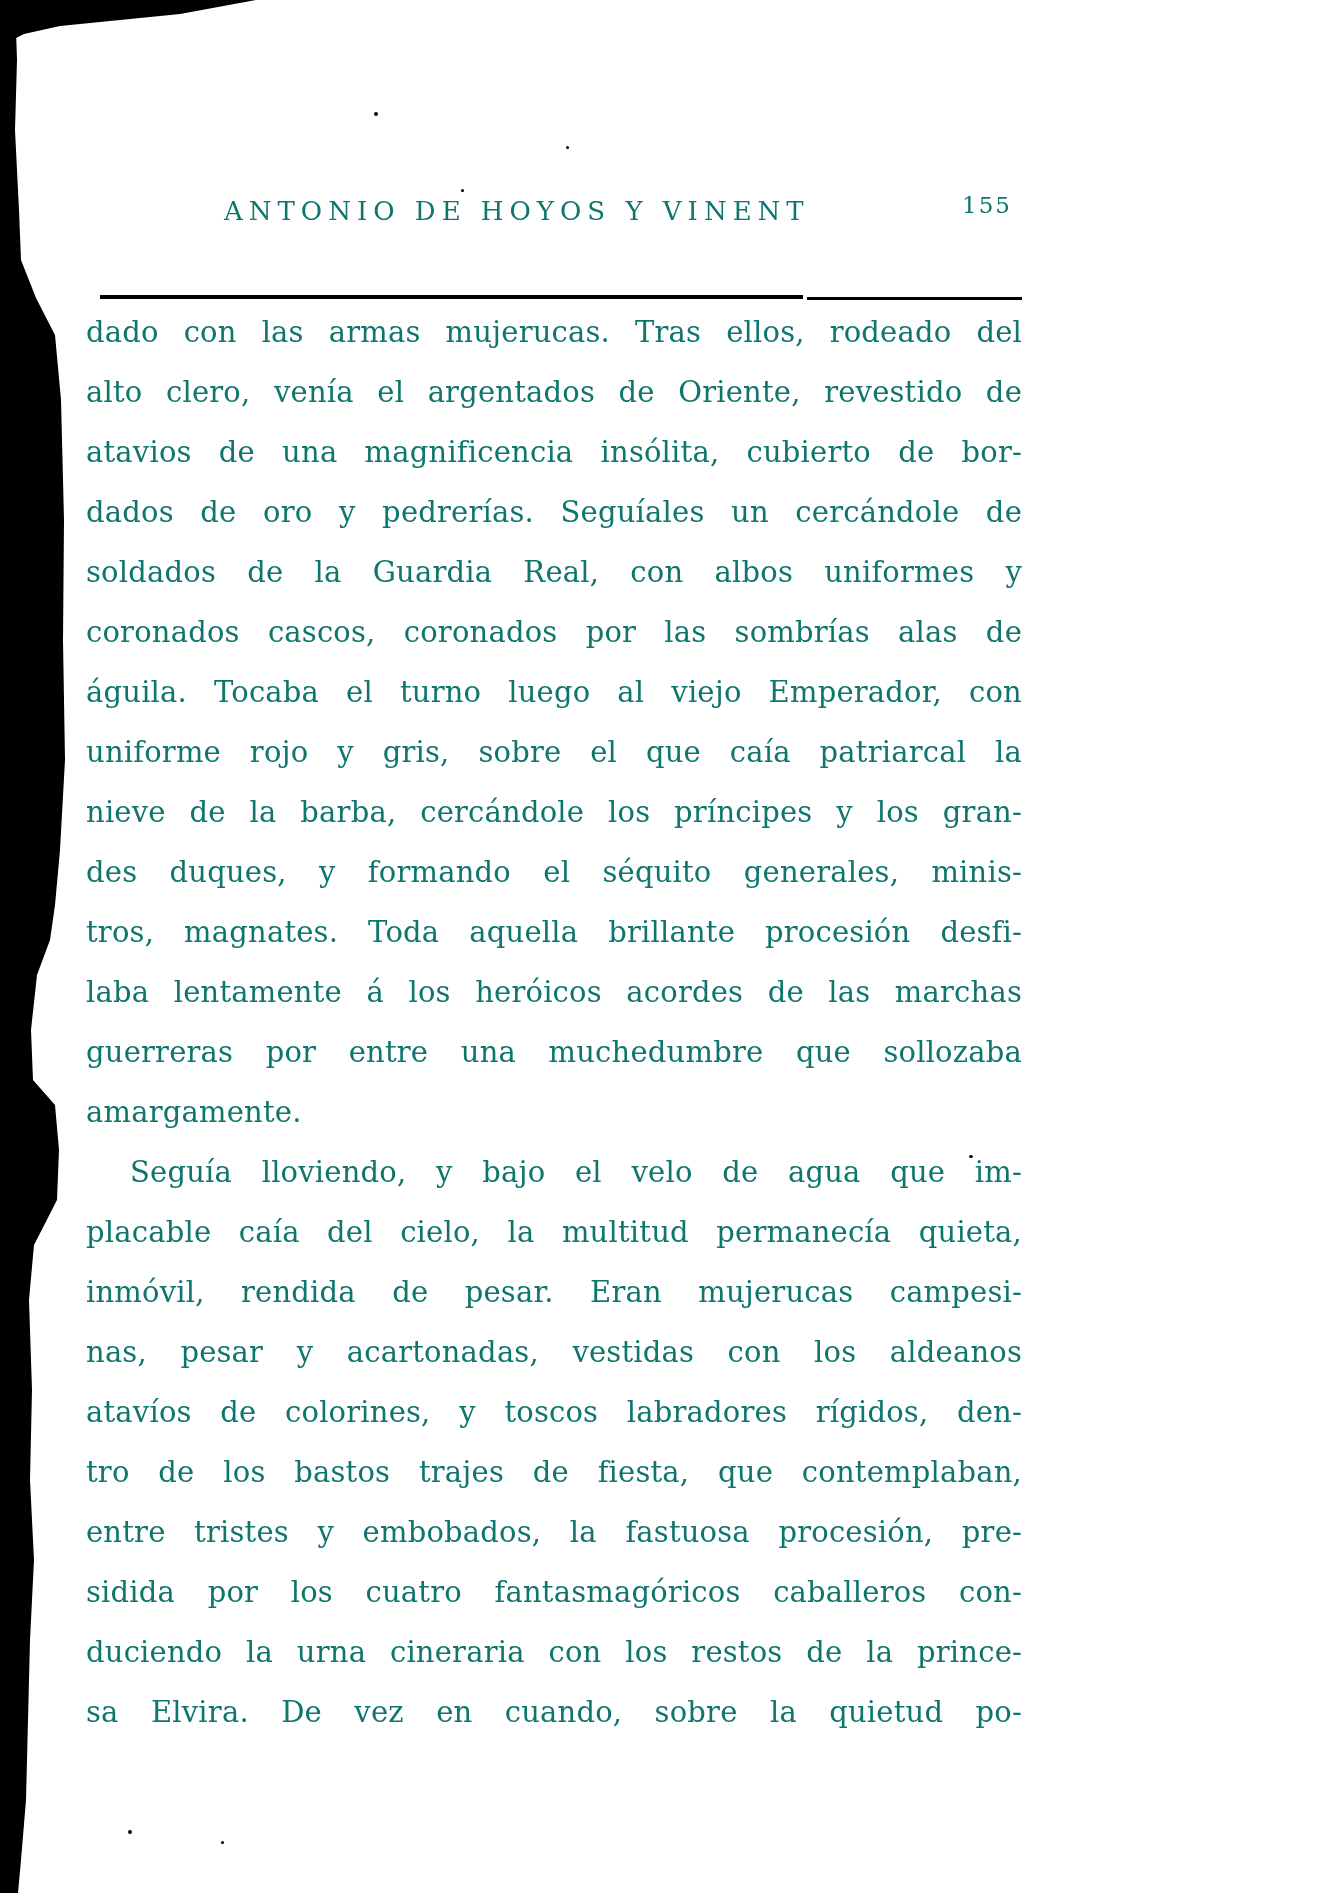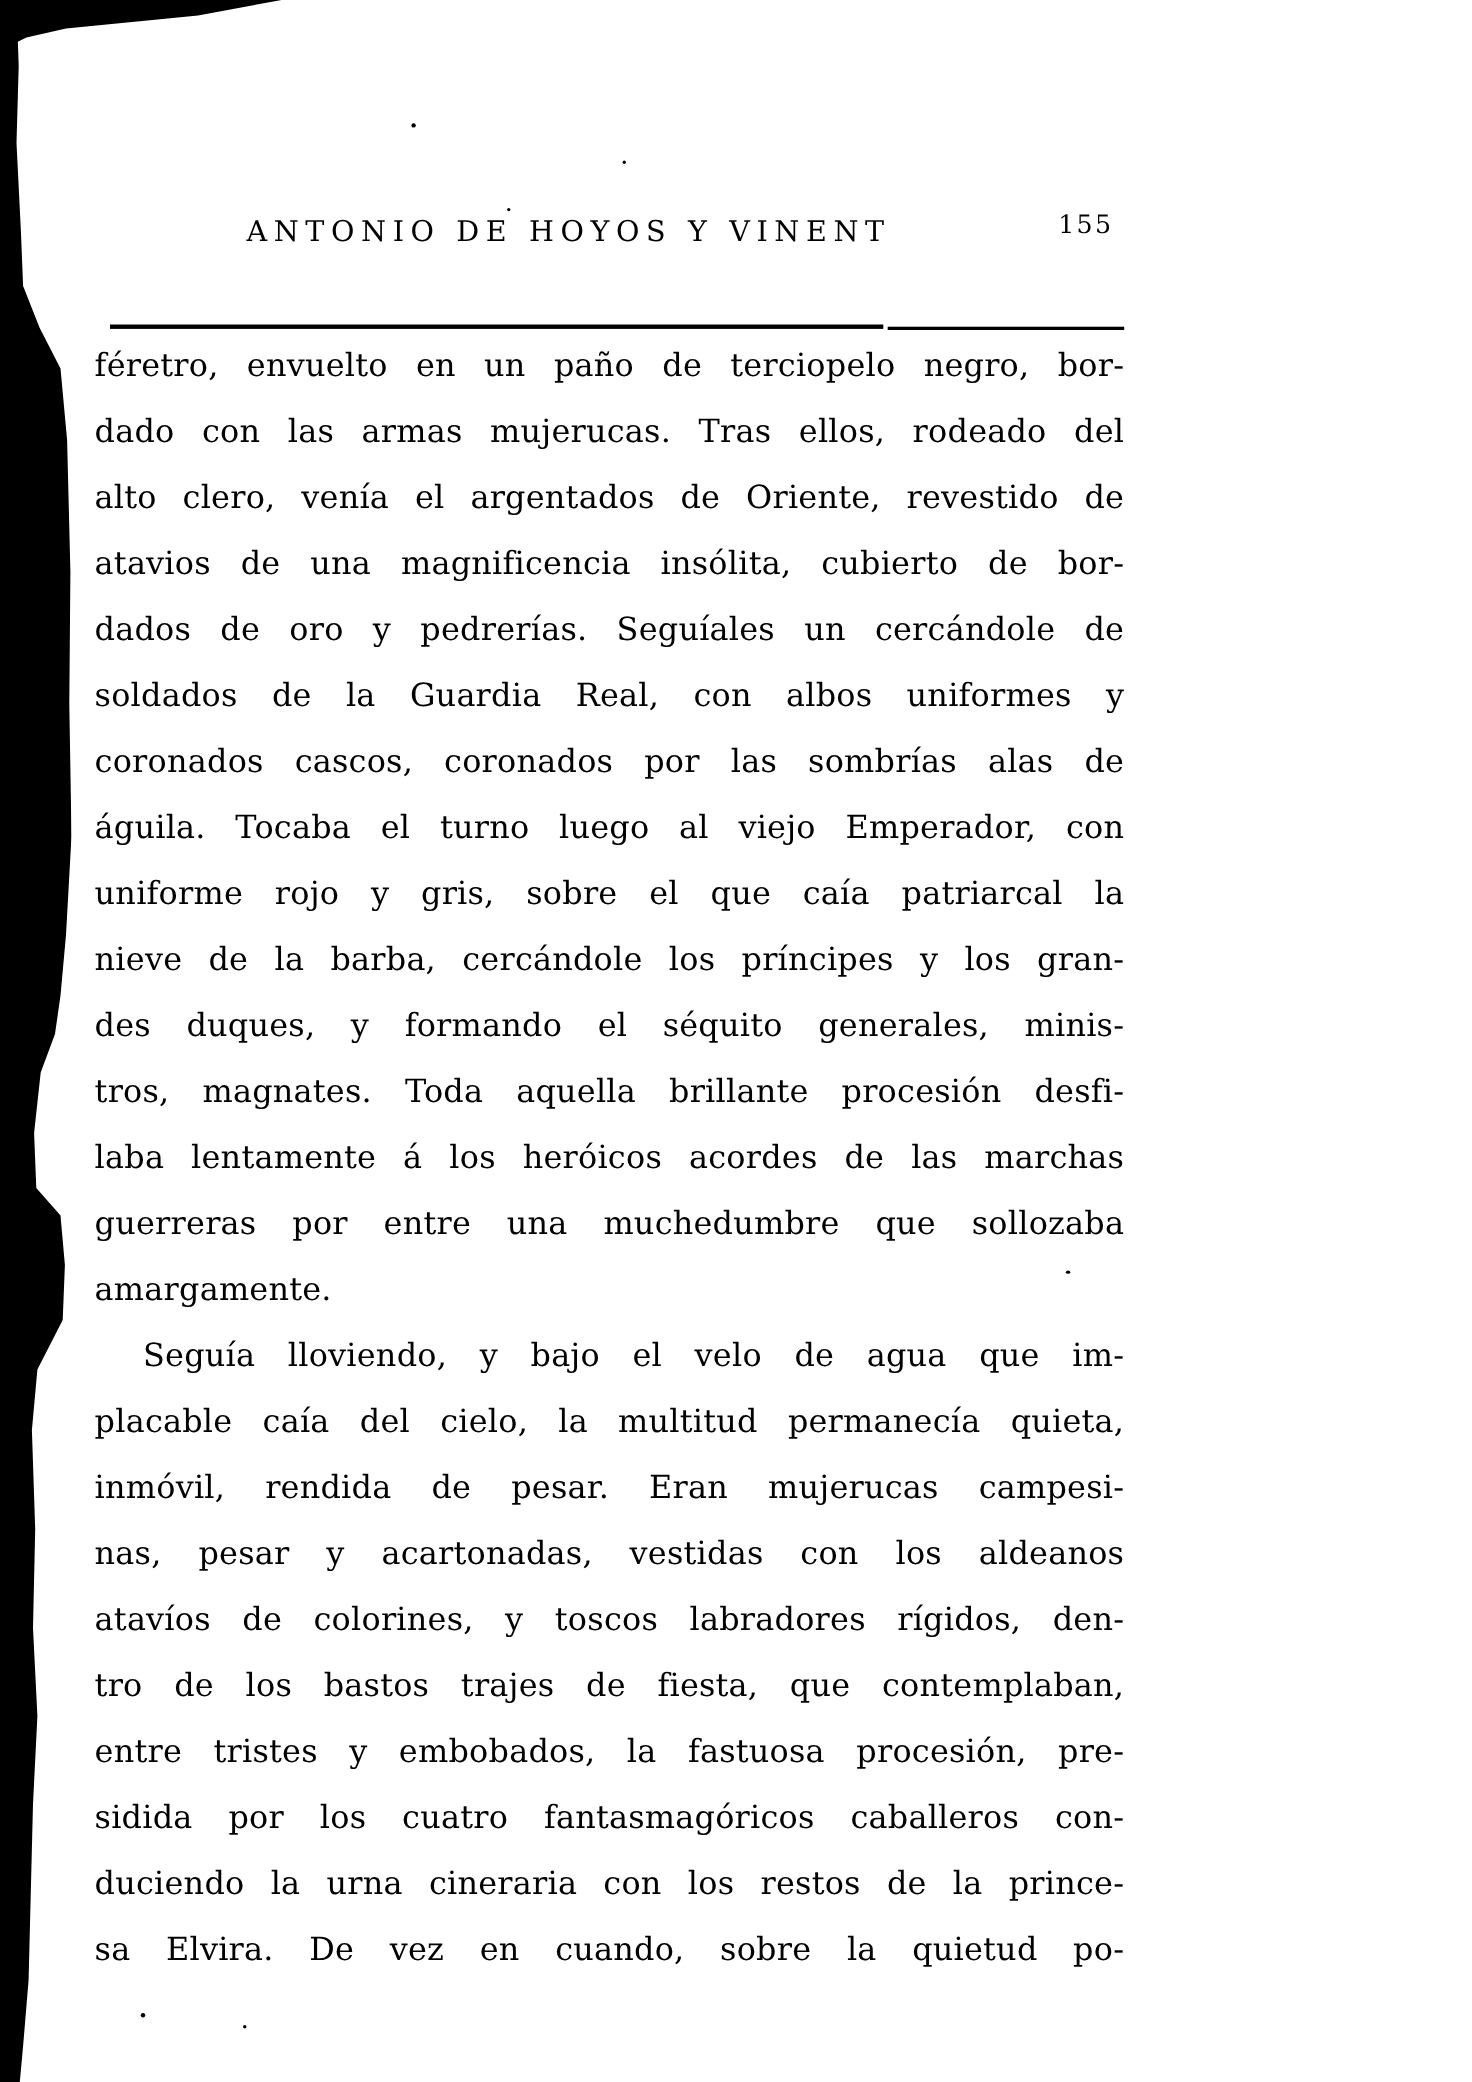--- a/index.html
+++ b/index.html
@@ -3,21 +3,21 @@
 <meta charset="utf-8">
 <style>
   html, body { margin: 0; padding: 0; background: #555; }
   .page {
     position: relative;
     width: 1338px;
     height: 1893px;
     background: #ffffff;
     overflow: hidden;
     font-family: "DejaVu Serif", serif;
-    color: #000000;
+    color: #0f766e;
   }
 
   
   .running-header {
     position: absolute;
     left: 86px;
     top: 196px;
     width: 936px;
     height: 40px;
   }
@@ -118,21 +118,20 @@
 
   <div class="running-header">
     <span class="running-title">ANTONIO DE HOYOS Y VINENT</span>
     <span class="page-number">155</span>
   </div>
   <div class="rule-left"></div>
   <div class="rule-right"></div>
 
   <div class="text-column" id="text-column">
       <div>
-        <div class="text-line">féretro, envuelto en un paño de terciopelo negro, bor-</div>
         <div class="text-line">dado con las armas mujerucas. Tras ellos, rodeado del</div>
         <div class="text-line">alto clero, venía el argentados de Oriente, revestido de</div>
         <div class="text-line">atavios de una magnificencia insólita, cubierto de bor-</div>
         <div class="text-line">dados de oro y pedrerías. Seguíales un cercándole de</div>
         <div class="text-line">soldados de la Guardia Real, con albos uniformes y</div>
         <div class="text-line">coronados cascos, coronados por las sombrías alas de</div>
         <div class="text-line">águila. Tocaba el turno luego al viejo Emperador, con</div>
         <div class="text-line">uniforme rojo y gris, sobre el que caía patriarcal la</div>
         <div class="text-line">nieve de la barba, cercándole los príncipes y los gran-</div>
         <div class="text-line">des duques, y formando el séquito generales, minis-</div>

